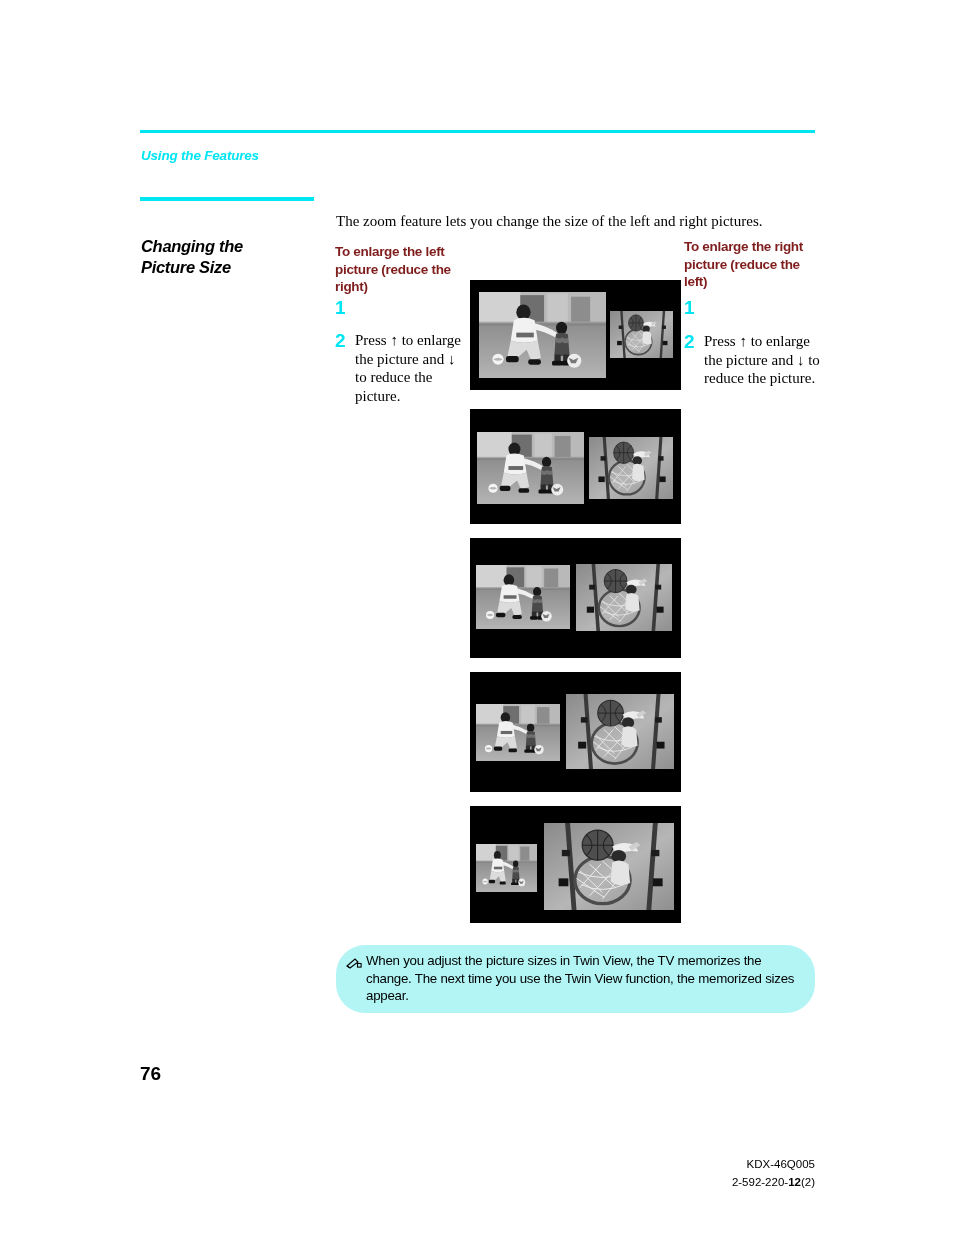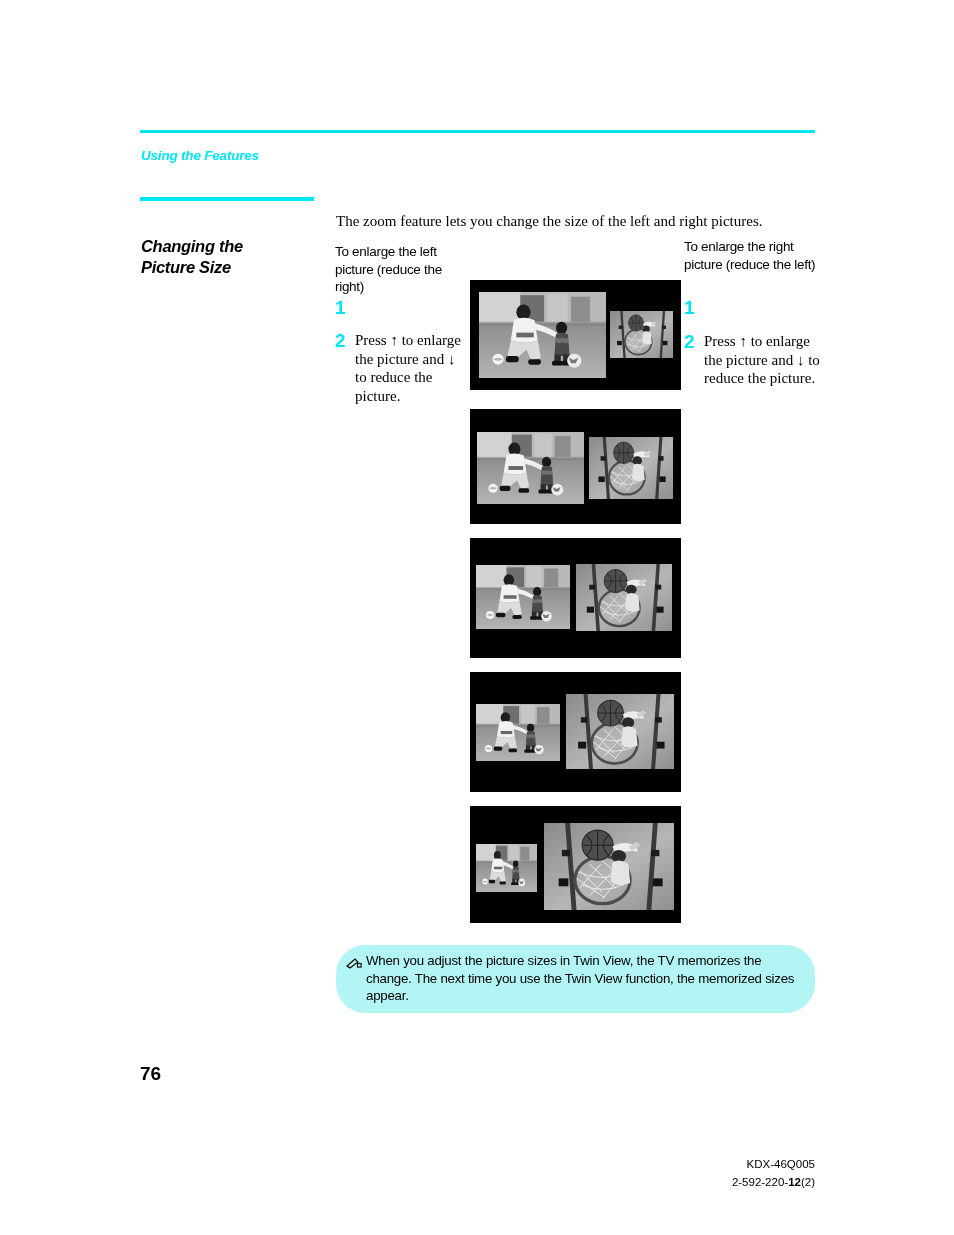--- a/index.html
+++ b/index.html
@@ -48,22 +48,22 @@
   .intro {
     position: absolute; left: 336px; top: 212px;
     width: 490px;
     font-size: 15px; line-height: 19px;
   }
 
   
   .col-head {
     position: absolute;
     font-family: "Liberation Sans", sans-serif;
-    font-weight: normal; font-size: 13.5px; line-height: 17.5px;
-    color: #000000; letter-spacing: -0.3px;
+    font-weight: bold; font-size: 13.5px; line-height: 17.5px;
+    color: #7f1d1d; letter-spacing: -0.3px;
   }
   .col-head.left  { left: 335px; top: 243px; width: 130px; }
   .col-head.right { left: 684px; top: 238px; width: 140px; }
 
   .steps { position: absolute; }
   .steps.left  { left: 335px; top: 298px; width: 132px; }
   .steps.right { left: 684px; top: 298px; width: 145px; }
 
   .step { display: flex; margin-bottom: 10px; }
   .step-num {

